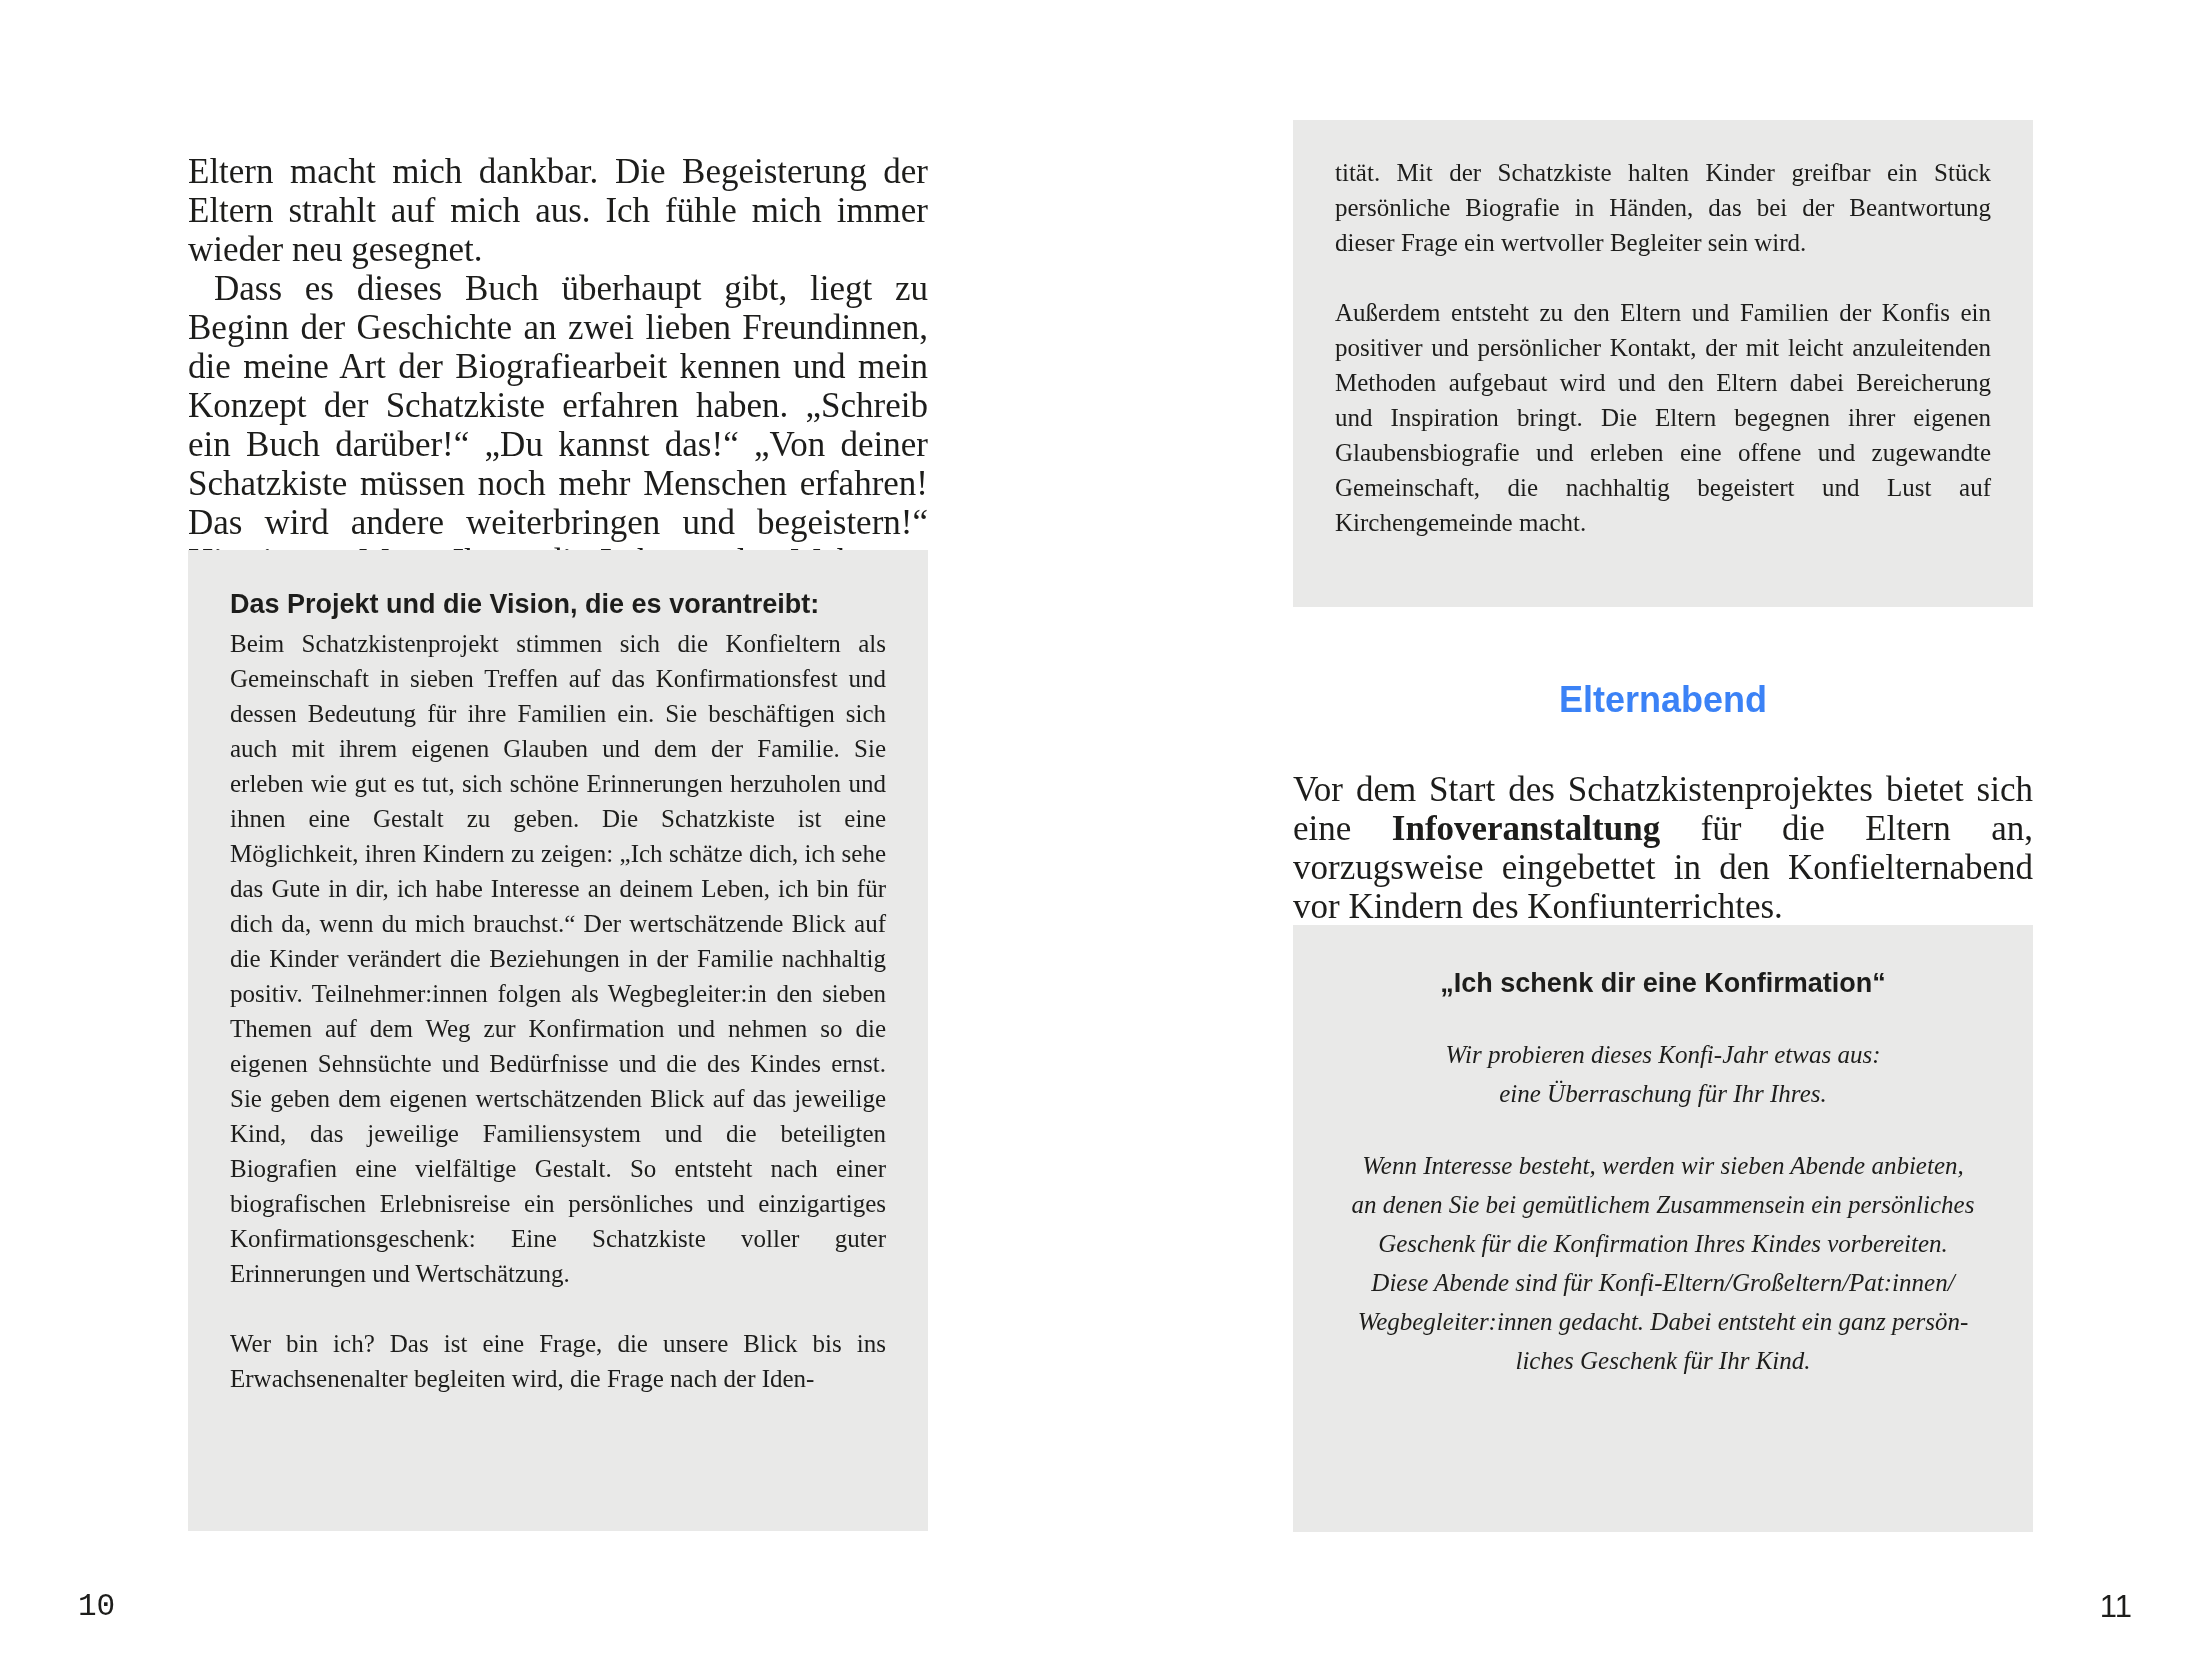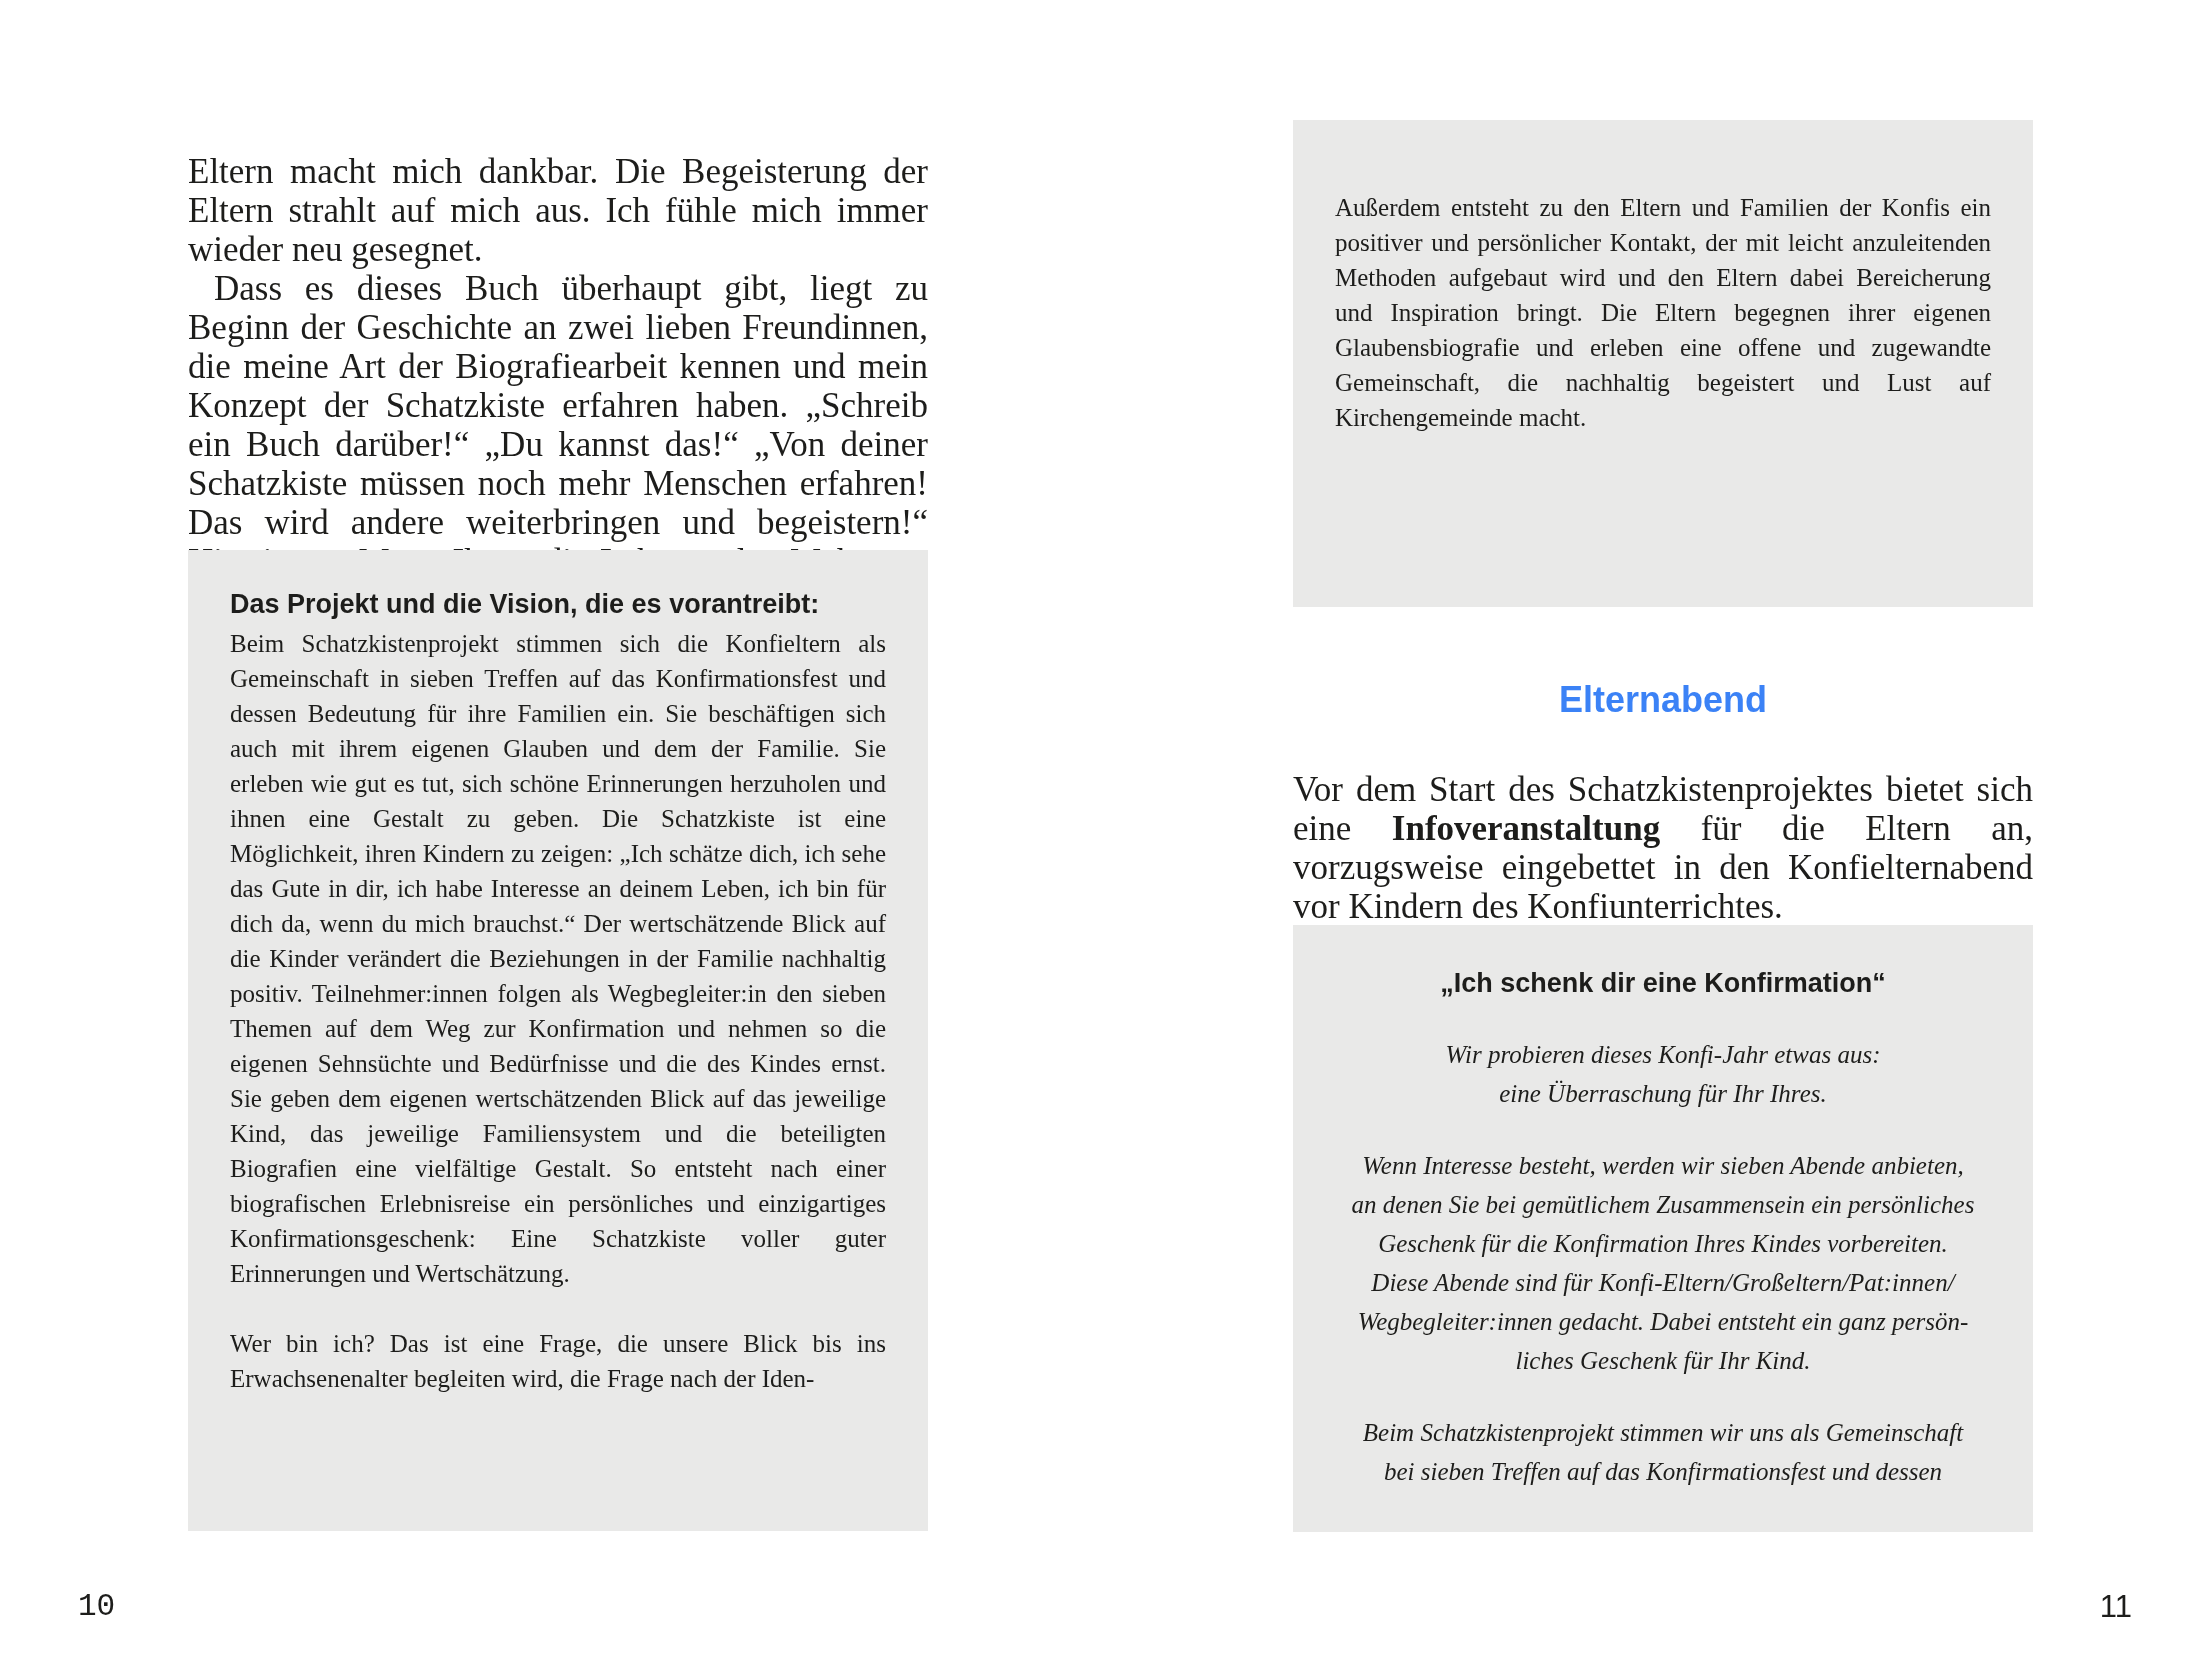--- a/index.html
+++ b/index.html
@@ -132,37 +132,36 @@
 
   <div class="gray-box left-box">
     <p class="box-heading">Das Projekt und die Vision, die es vorantreibt:</p>
     <p class="box-body">Beim Schatzkistenprojekt stimmen sich die Konfieltern als Gemeinschaft in sieben Treffen auf das Konfirmationsfest und dessen Bedeutung für ihre Familien ein. Sie beschäftigen sich auch mit ihrem eigenen Glauben und dem der Familie. Sie erleben wie gut es tut, sich schöne Erinnerungen herzuholen und ihnen eine Gestalt zu geben. Die Schatzkiste ist eine Möglichkeit, ihren Kindern zu zeigen: „Ich schätze dich, ich sehe das Gute in dir, ich habe Interesse an deinem Leben, ich bin für dich da, wenn du mich brauchst.“ Der wertschätzende Blick auf die Kinder verändert die Beziehungen in der Familie nachhaltig positiv. Teilnehmer:innen folgen als Wegbegleiter:in den sieben Themen auf dem Weg zur Konfirmation und nehmen so die eigenen Sehnsüchte und Bedürfnisse und die des Kindes ernst. Sie geben dem eigenen wertschätzenden Blick auf das jeweilige Kind, das jeweilige Familiensystem und die beteiligten Biografien eine vielfältige Gestalt. So entsteht nach einer biografischen Erlebnisreise ein persönliches und einzigartiges Konfirmationsgeschenk: Eine Schatzkiste voller guter Erinnerungen und Wertschätzung.</p>
     <p class="box-body box-gap">Wer bin ich? Das ist eine Frage, die unsere Blick bis ins Erwachsenenalter begleiten wird, die Frage nach der Iden-</p>
   </div>
 
   <div class="page-number page-number-left">10</div>
 
   <div class="gray-box right-top-box">
+    <p class="box-body">tität. Mit der Schatzkiste halten Kinder greifbar ein Stück persönliche Biografie in Händen, das bei der Beantwortung dieser Frage ein wertvoller Begleiter sein wird.</p>
     <p class="box-body box-gap">Außerdem entsteht zu den Eltern und Familien der Konfis ein positiver und persönlicher Kontakt, der mit leicht anzuleitenden Methoden aufgebaut wird und den Eltern dabei Bereicherung und Inspiration bringt. Die Eltern begegnen ihrer eigenen Glaubensbiografie und erleben eine offene und zugewandte Gemeinschaft, die nachhaltig begeistert und Lust auf Kirchengemeinde macht.</p>
   </div>
 
   <h2 class="section-heading">Elternabend</h2>
 
   <p class="body-text right-para"><span>Vor dem Start des Schatzkistenprojektes bietet sich eine </span><strong>Infoveranstaltung</strong><span> für die Eltern an, vorzugsweise eingebettet in den Konfielternabend vor Kindern des Konfiunterrichtes.</span></p>
 
   <div class="gray-box right-bottom-box">
     <p class="box-heading-centered">„Ich schenk dir eine Konfirmation“</p>
     <p class="italic-block">Wir probieren dieses Konfi-Jahr etwas aus:
 eine Überraschung für Ihr Ihres.</p>
     <p class="italic-block">Wenn Interesse besteht, werden wir sieben Abende anbieten,
 an denen Sie bei gemütlichem Zusammensein ein persönliches
 Geschenk für die Konfirmation Ihres Kindes vorbereiten.
 Diese Abende sind für Konfi-Eltern/Großeltern/Pat:innen/
 Wegbegleiter:innen gedacht. Dabei entsteht ein ganz persön-
 liches Geschenk für Ihr Kind.</p>
-    <p class="italic-block">Beim Schatzkistenprojekt stimmen wir uns als Gemeinschaft
-bei sieben Treffen auf das Konfirmationsfest und dessen</p>
   </div>
 
   <div class="page-number page-number-right">11</div>
 
 </div>
 
 
 </body></html>

